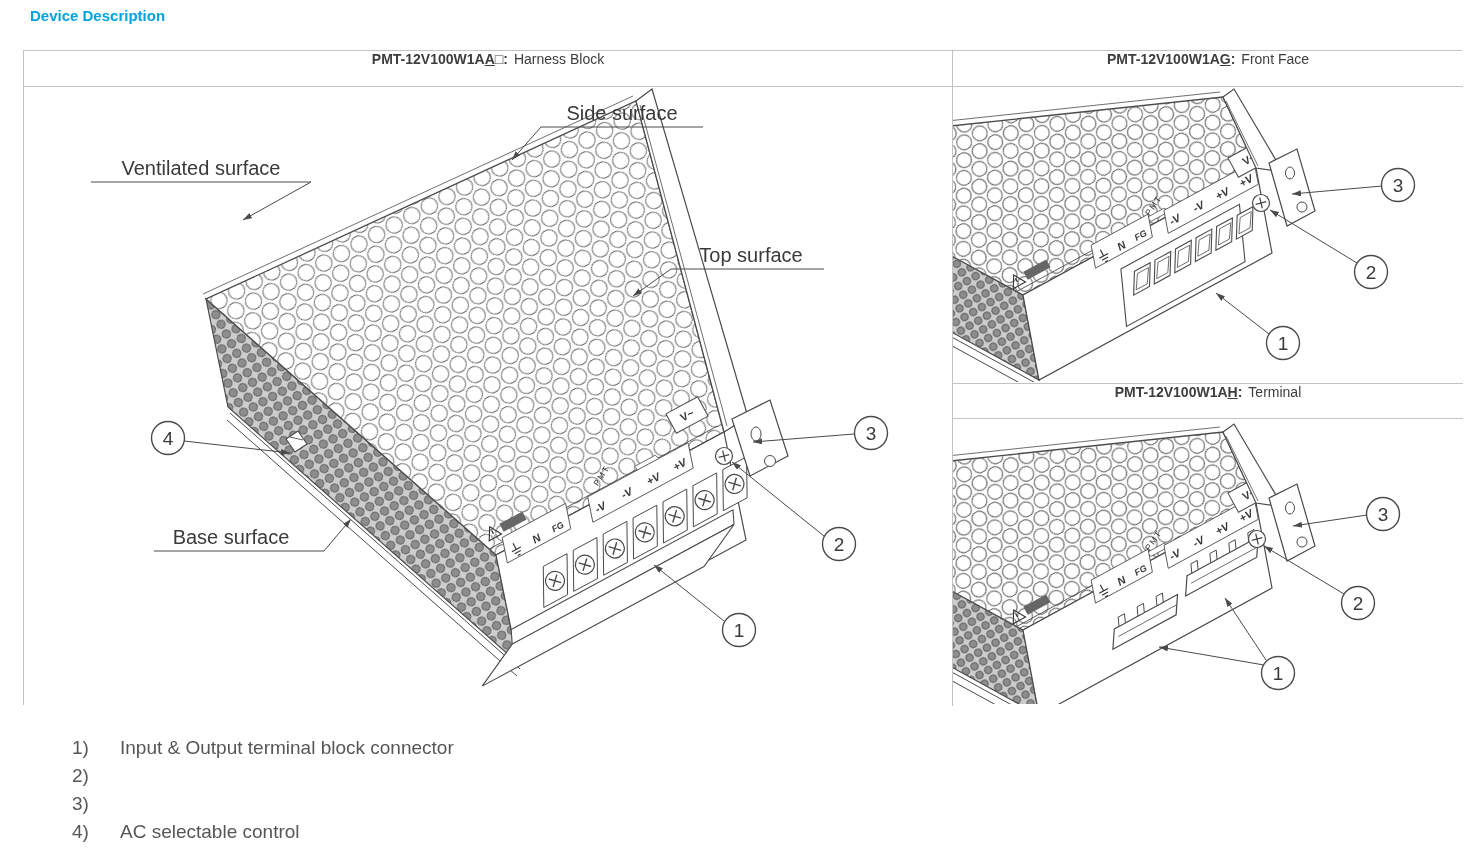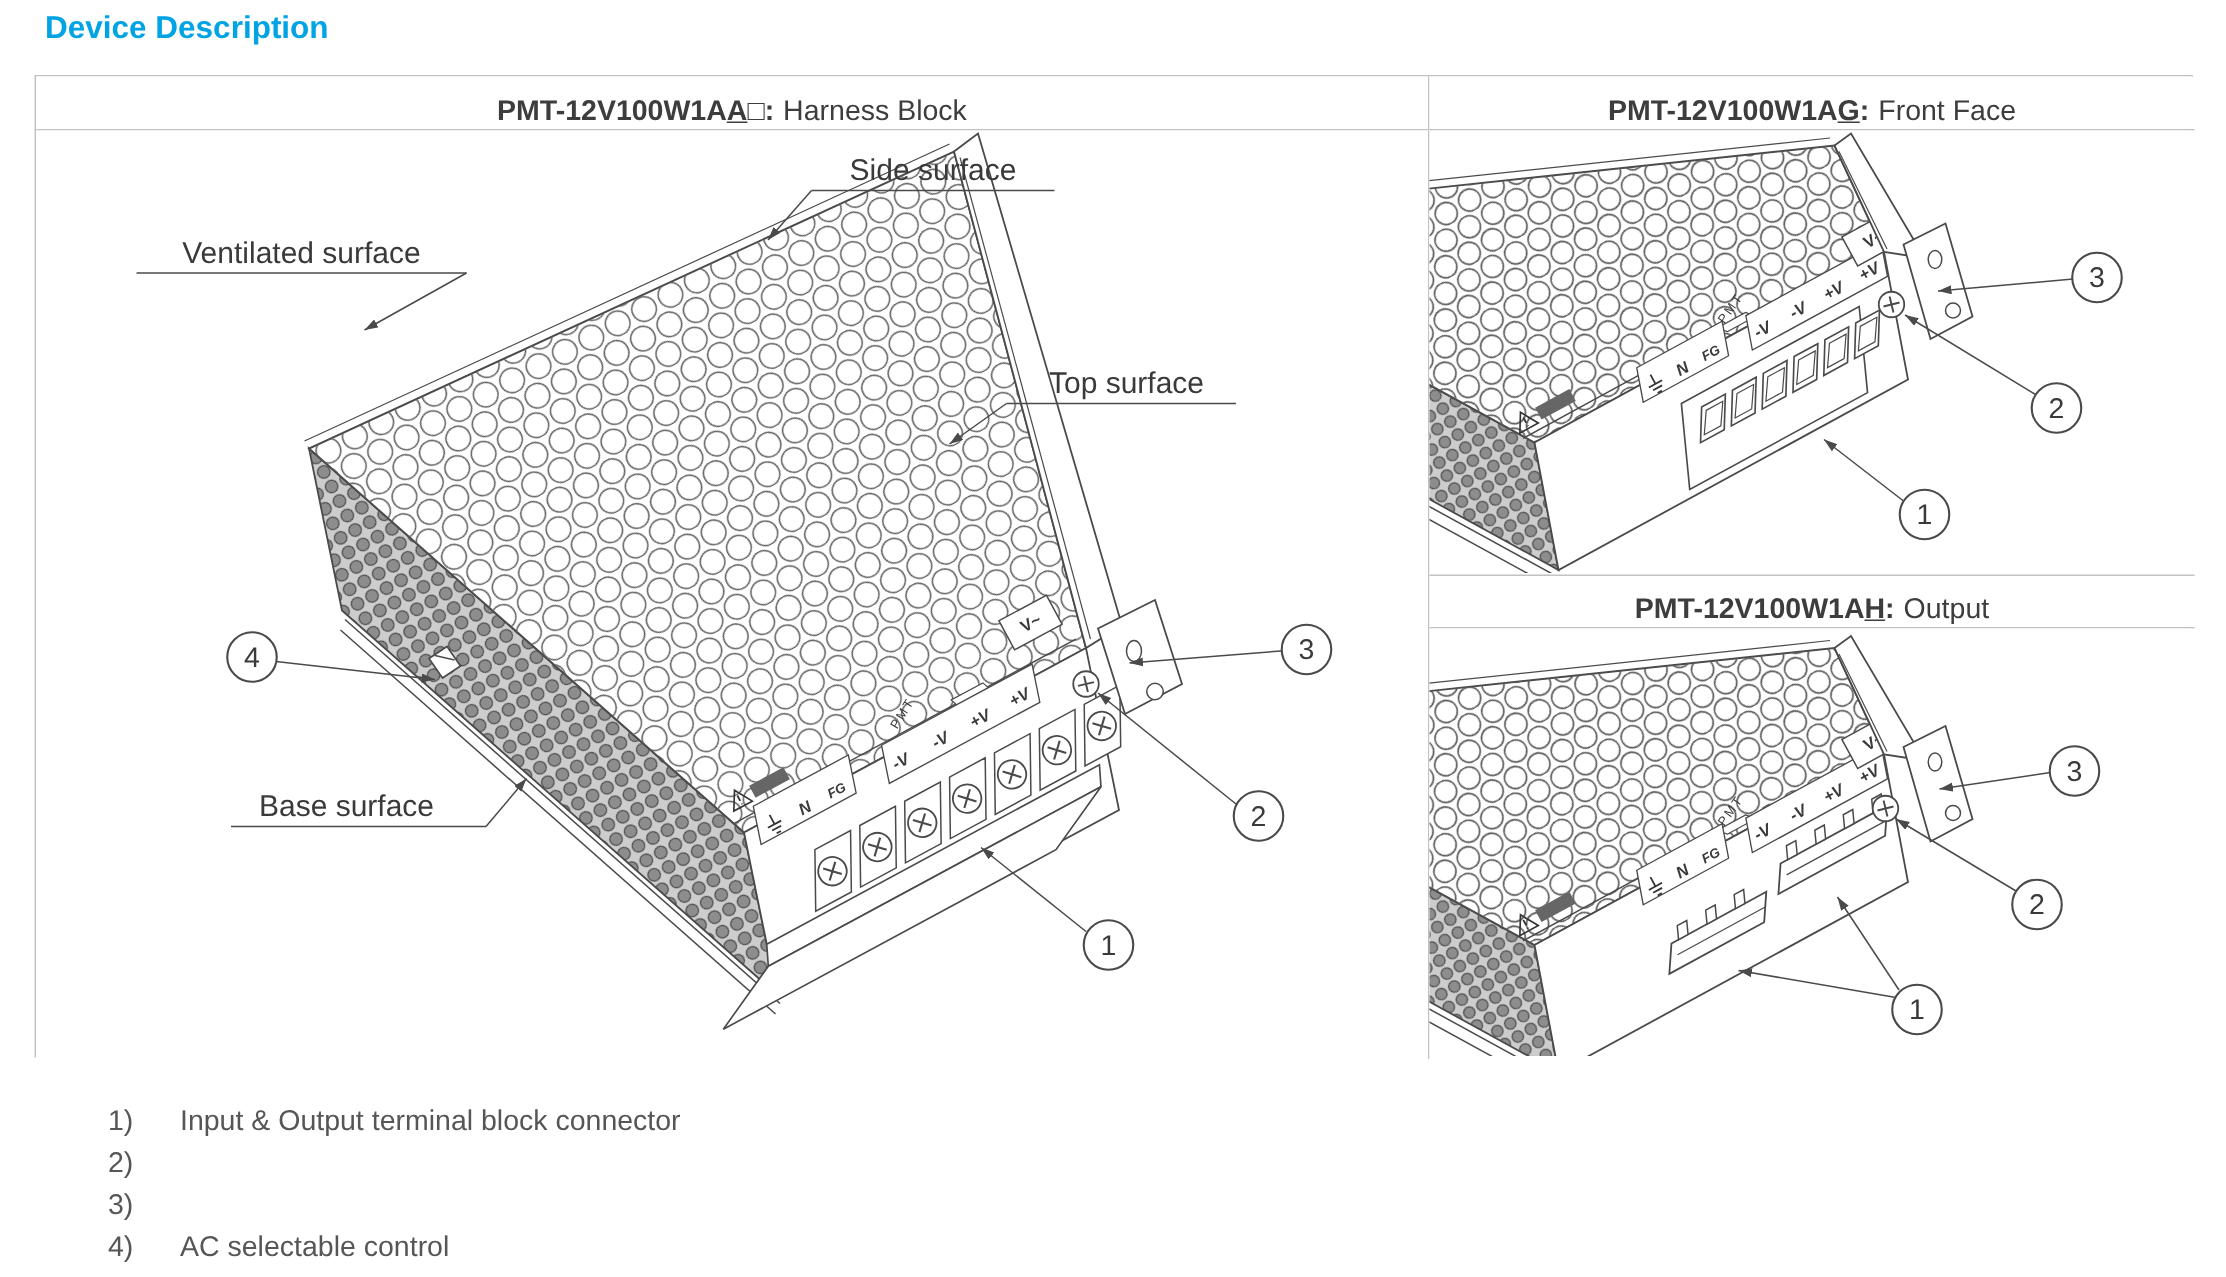--- a/index.html
+++ b/index.html
@@ -1,25 +1,25 @@
 <!DOCTYPE html>
 <html style="--accent: #00A4E4; --text: #565656; --border: #c2c2c2;"><head>
 <meta charset="utf-8">
 <style>
   :root{
     --accent:#00A4E4; --line:#4a4a4a; --text:#565656; --border:#c2c2c2; --head:#3d3d3d;
   }
   *{box-sizing:border-box; margin:0; padding:0;}
   body{width:1484px; height:851px; background:#fff; position:relative;
        font-family:"Liberation Sans", sans-serif; overflow:hidden;}
-  .page-title{position:absolute; left:30px; top:7px; font-size:21px; font-weight:bold; color:var(--accent);}
+  .page-title{position:absolute; left:30px; top:7px; font-size:15px; font-weight:bold; color:var(--accent);}
   .tbl{position:absolute; left:23px; top:50px; width:1439px; height:655px; border:1px solid var(--border);}
   .cell{position:absolute; background:#fff;}
-  .hdr{display:flex; align-items:flex-end; justify-content:center;
-       font-size:19px; color:var(--head); border-bottom:1px solid var(--border);}
+  .hdr{display:flex; align-items:flex-start; justify-content:center;
+       font-size:14px; color:var(--head); border-bottom:1px solid var(--border);}
   .hdr .bold{font-weight:bold;}
   .hdr .u{font-weight:bold; text-decoration:underline;}
   .hdr .variant{font-weight:normal; margin-left:6px;}
   #hdrL{left:0; top:0; width:929px; height:36px; border-right:1px solid var(--border);}
   #bodyL{left:0; top:36px; width:929px; height:619px; border-right:1px solid var(--border);}
   #hdrR1{left:929px; top:0; width:510px; height:36px;}
   #bodyR1{left:929px; top:36px; width:510px; height:297px; border-bottom:1px solid var(--border);}
   #hdrR2{left:929px; top:333px; width:510px; height:35px;}
   #bodyR2{left:929px; top:368px; width:510px; height:287px;}
   .legend{position:absolute; left:72px; top:734px; font-size:19px; color:var(--text);}
@@ -286,21 +286,21 @@
           <line x1="316" y1="247" x2="263" y2="206" stroke="#4a4a4a" stroke-width="1" marker-end="url(#gar)"></line>
           <circle cx="330" cy="256" r="16.5" fill="#fff" stroke="#4a4a4a" stroke-width="1.4"></circle>
           <text x="330" y="262.5" font-size="19" text-anchor="middle">1</text>
         </g>
       </svg>
   </div>
   <div class="cell hdr" id="hdrR2">
     <span class="bold">PMT-12V100W1A</span>
       <span class="u">H</span>
       <span class="bold">:</span>
-      <span class="variant">Output</span>
+      <span class="variant">Terminal</span>
   </div>
   <div class="cell" id="bodyR2">
     <svg id="svg-h" width="508" height="285" viewBox="0 0 508 285">
         <defs>
           <pattern id="hph" width="18" height="30.599999999999998" patternUnits="userSpaceOnUse" patternTransform="rotate(-30)">
             <circle cx="9" cy="7.6499999999999995" r="7.4" fill="none" stroke="#5a5a5a" stroke-width="1"></circle>
             <circle cx="0" cy="22.95" r="7.4" fill="none" stroke="#5a5a5a" stroke-width="1"></circle>
             <circle cx="18" cy="22.95" r="7.4" fill="none" stroke="#5a5a5a" stroke-width="1"></circle>
           </pattern>
           <pattern id="hpv" width="10" height="10" patternUnits="userSpaceOnUse" patternTransform="rotate(-30)">

